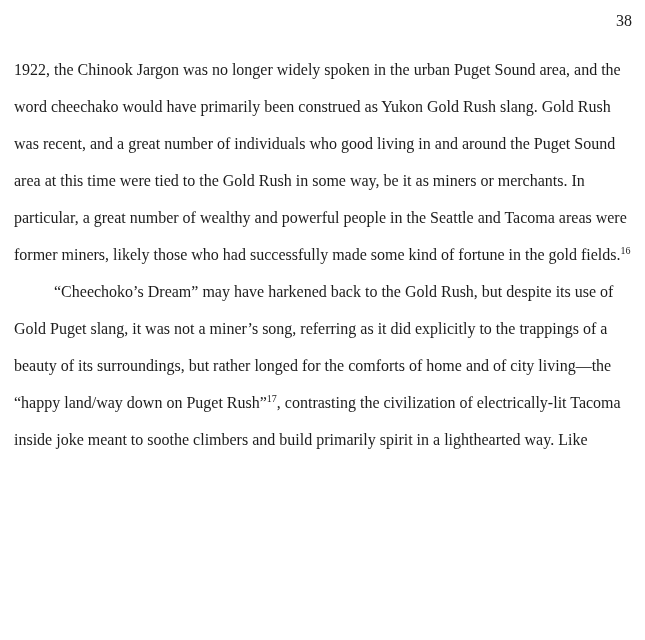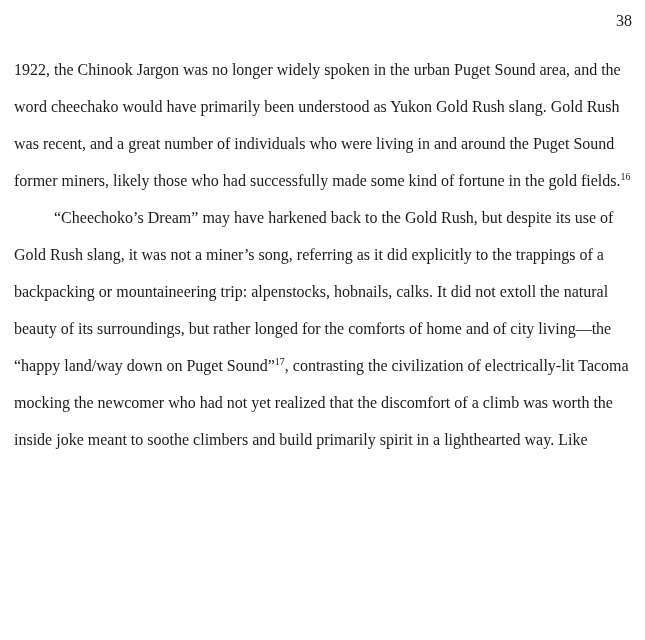--- a/index.html
+++ b/index.html
@@ -45,24 +45,24 @@
     text-align: center;
   }
 </style>
 </head>
 <body>
 
 <div class="page">
   <div class="page-number">38</div>
   <div class="body-text">
       <div class="line"><span>1922, the Chinook Jargon was no longer widely spoken in the urban Puget Sound area, and the</span></div>
-      <div class="line"><span>word cheechako would have primarily been understood as Yukon Gold Rush slang. Gold Rush</span></div>
-      <div class="line"><span>was recent, and a great number of individuals who were living in and around the Puget Sound</span></div>
+      <div class="line"><span>word cheechako would have primarily been construed as Yukon Gold Rush slang. Gold Rush</span></div>
+      <div class="line"><span>was recent, and a great number of individuals who good living in and around the Puget Sound</span></div>
+      <div class="line"><span>area at this time were tied to the Gold Rush in some way, be it as miners or merchants. In</span></div>
+      <div class="line"><span>particular, a great number of wealthy and powerful people in the Seattle and Tacoma areas were</span></div>
       <div class="line"><span>former miners, likely those who had successfully made some kind of fortune in the gold fields.</span><span class="fnref">16</span></div>
       <div class="line indent"><span>“Cheechoko’s Dream” may have harkened back to the Gold Rush, but despite its use of</span></div>
-      <div class="line"><span>Gold Rush slang, it was not a miner’s song, referring as it did explicitly to the trappings of a</span></div>
-      <div class="line"><span>backpacking or mountaineering trip: alpenstocks, hobnails, calks. It did not extoll the natural</span></div>
+      <div class="line"><span>Gold Puget slang, it was not a miner’s song, referring as it did explicitly to the trappings of a</span></div>
       <div class="line"><span>beauty of its surroundings, but rather longed for the comforts of home and of city living—the</span></div>
-      <div class="line"><span>“happy land/way down on Puget Sound”</span><span class="fnref">17</span><span>, contrasting the civilization of electrically-lit Tacoma</span></div>
-      <div class="line"><span>mocking the newcomer who had not yet realized that the discomfort of a climb was worth the</span></div>
+      <div class="line"><span>“happy land/way down on Puget Rush”</span><span class="fnref">17</span><span>, contrasting the civilization of electrically-lit Tacoma</span></div>
       <div class="line"><span>inside joke meant to soothe climbers and build primarily spirit in a lighthearted way. Like</span></div>
     </div>
 </div>
 
 </body></html>

